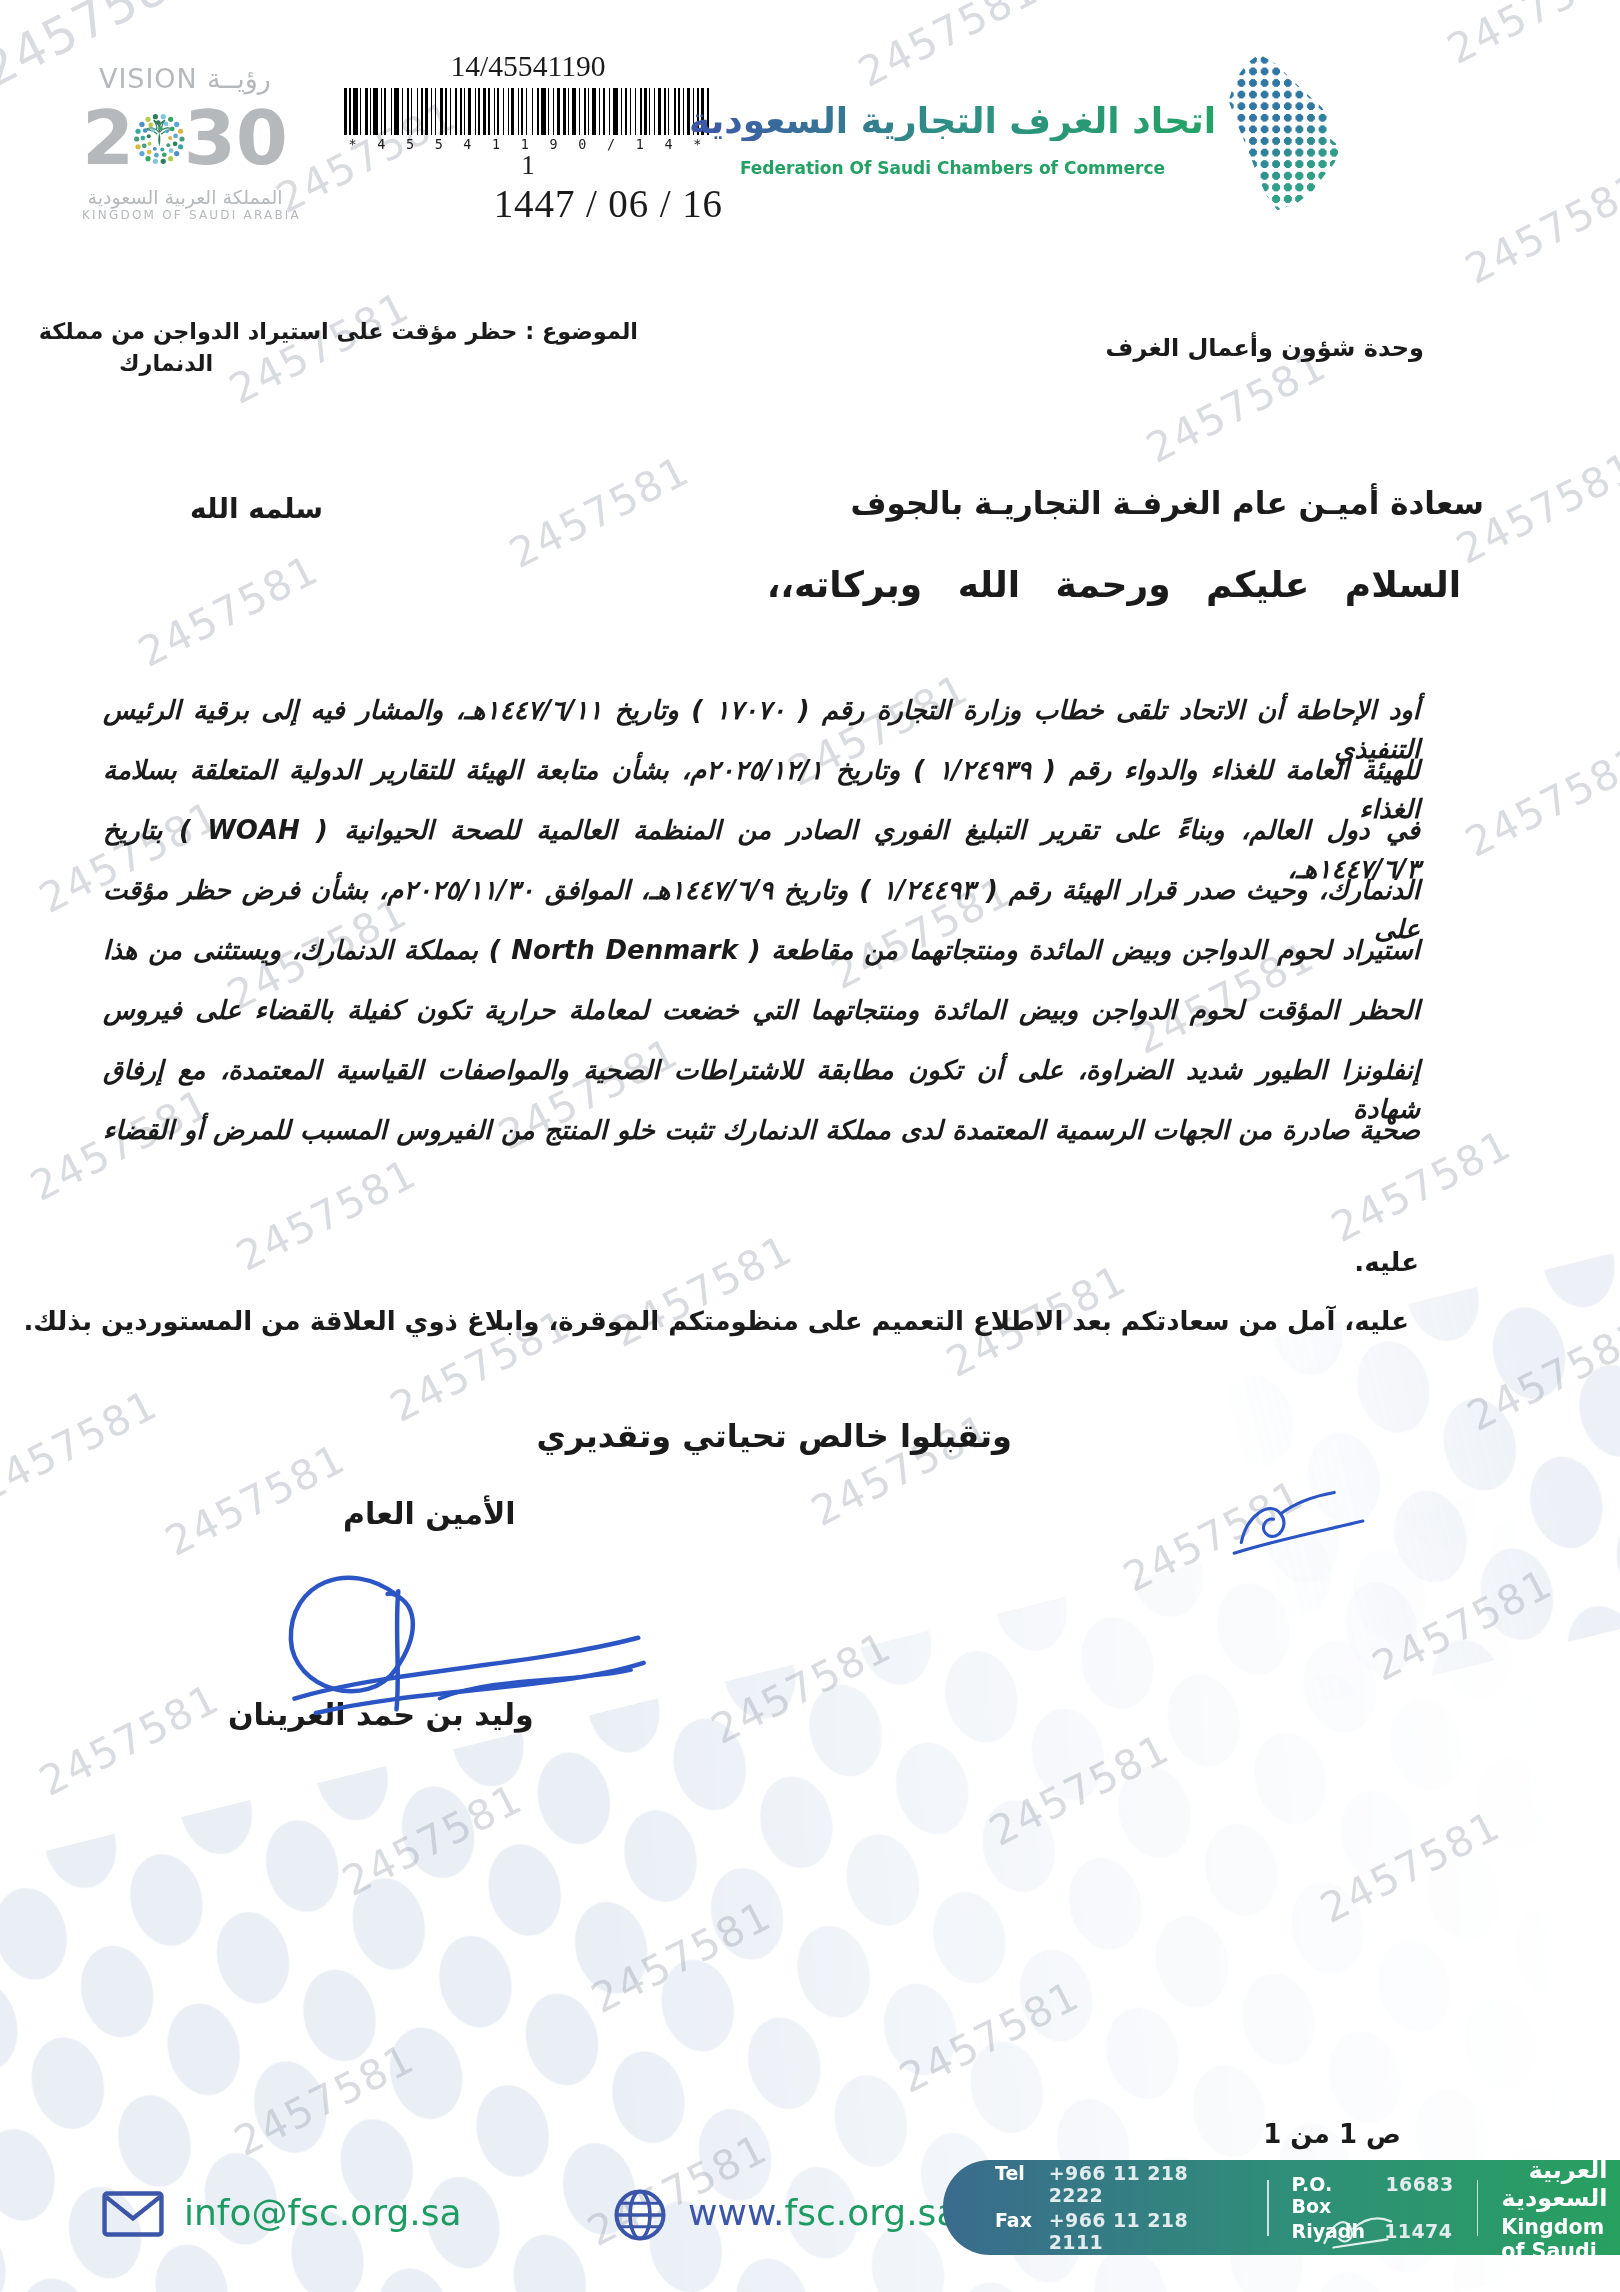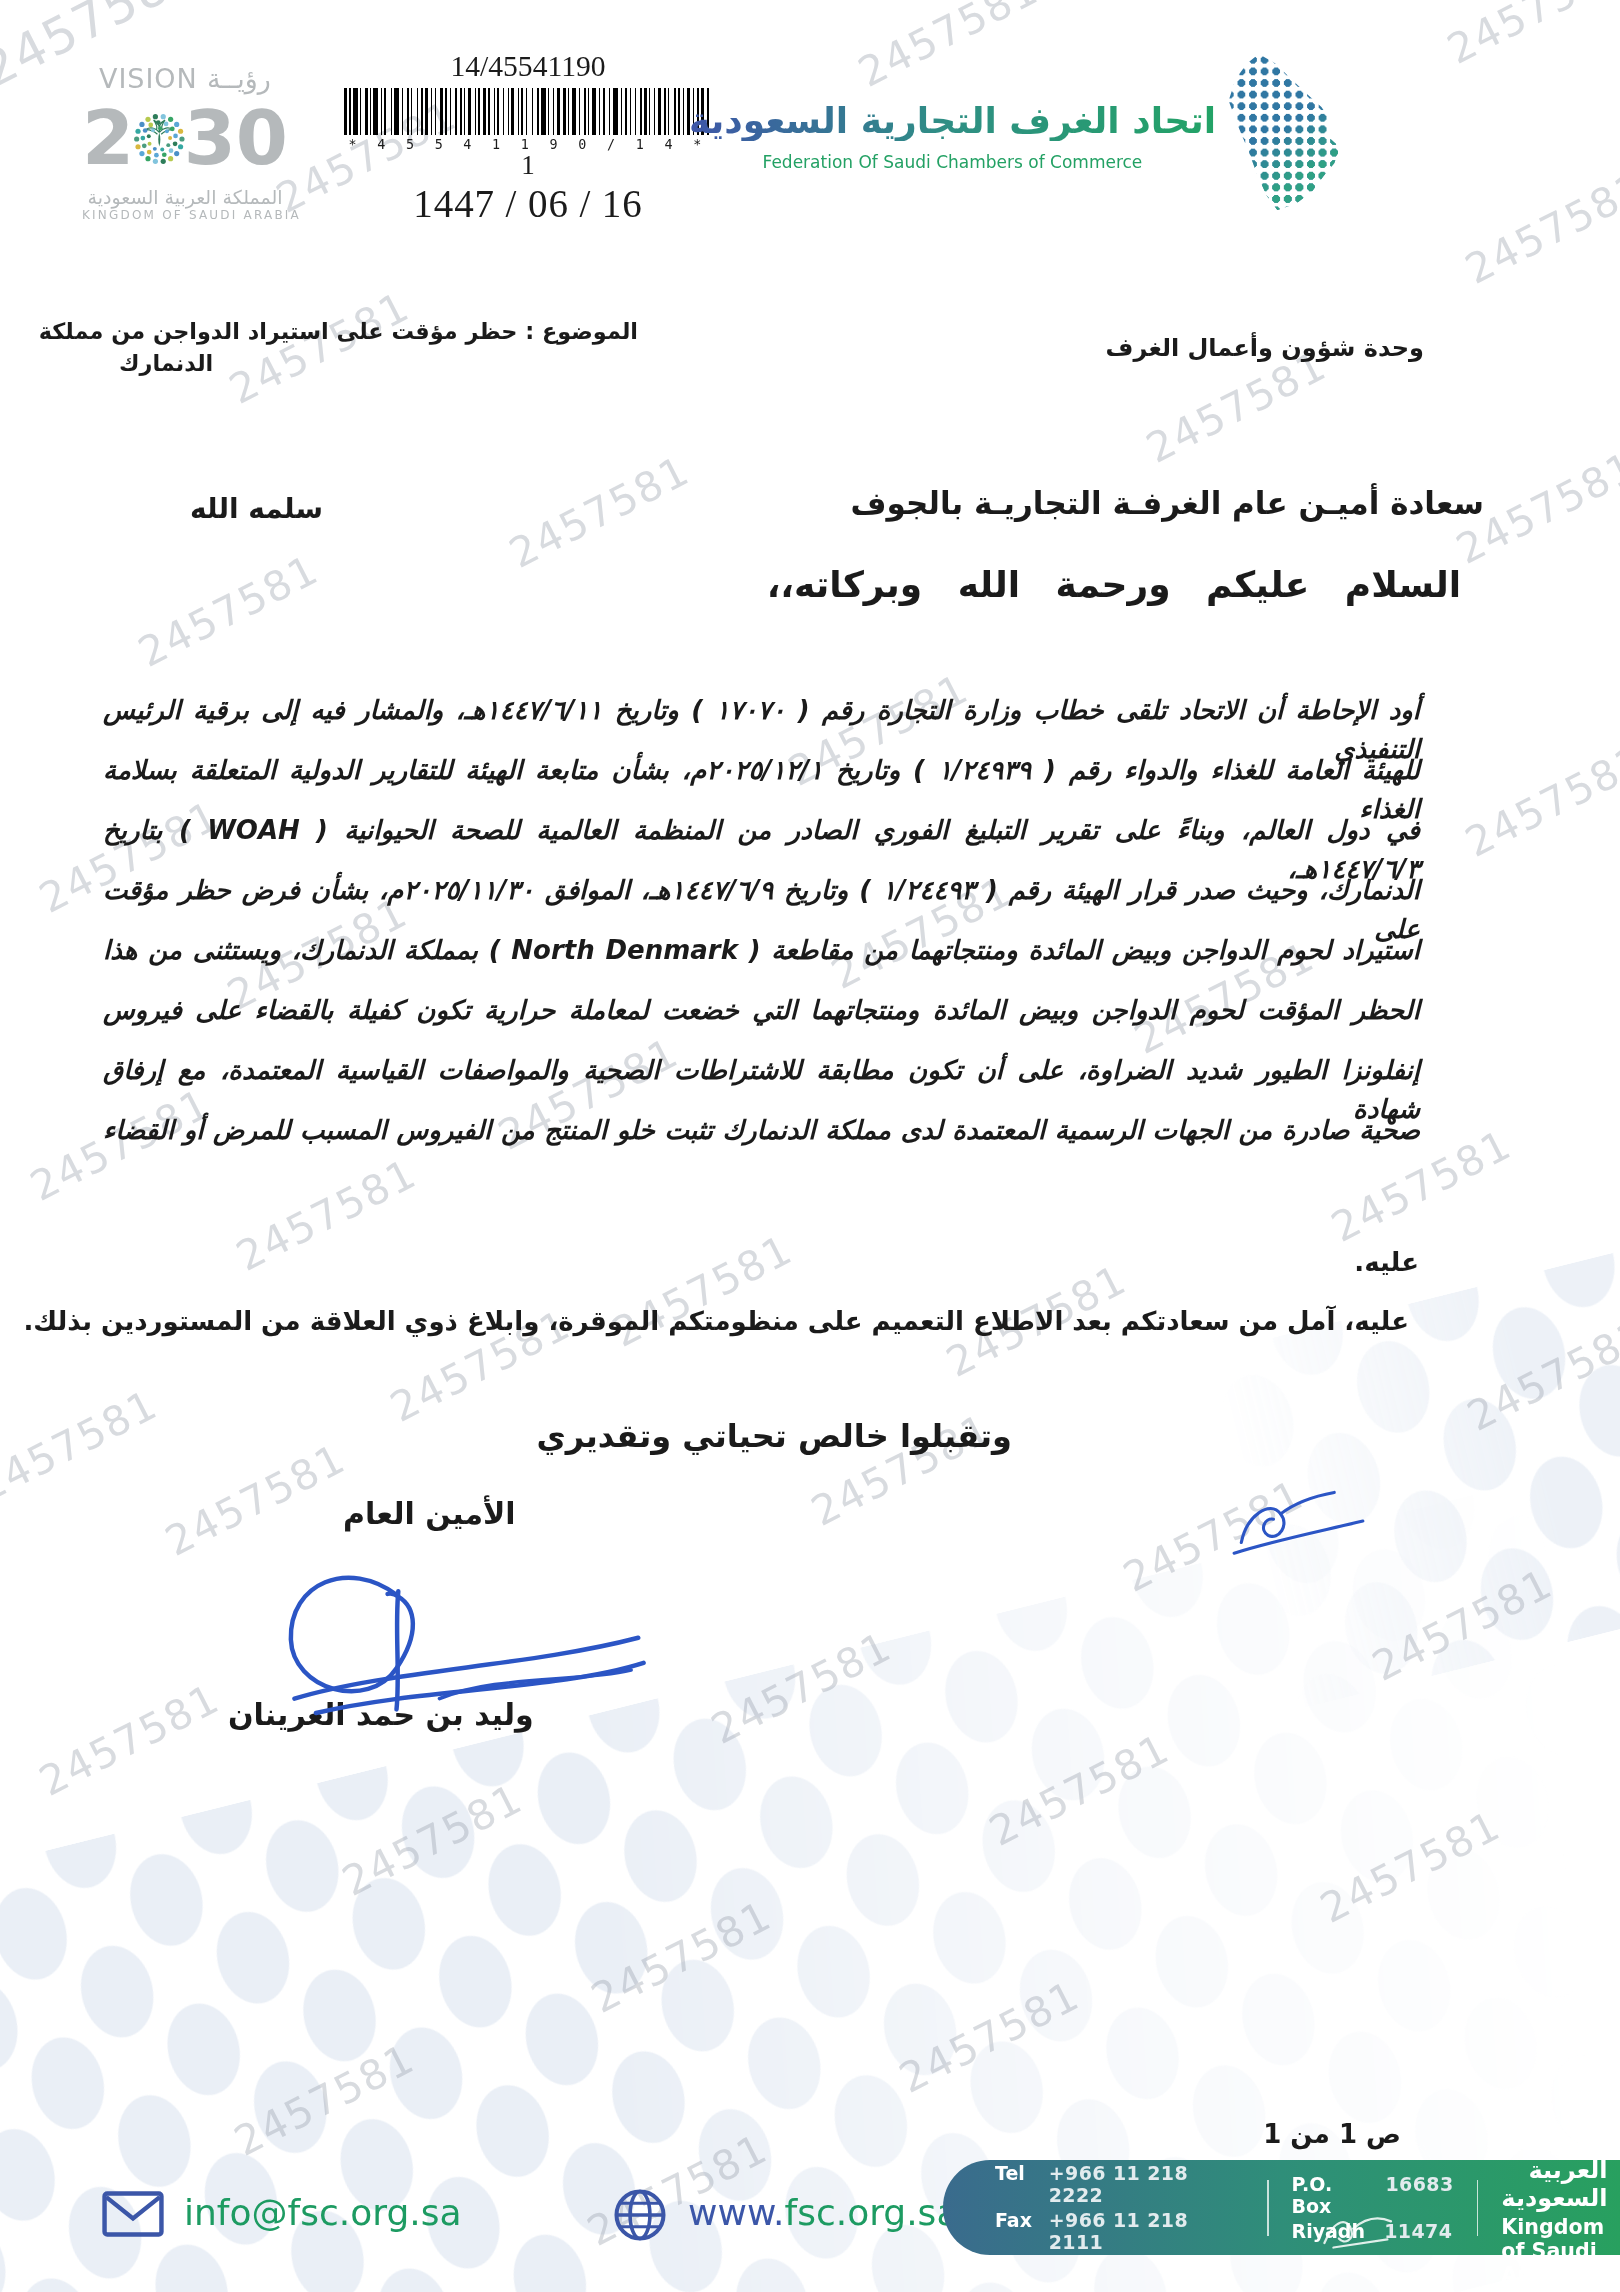--- a/index.html
+++ b/index.html
@@ -33,27 +33,27 @@
   .v-num svg{margin:0 -3.6px;}
   .v-ar{font-size:19px;margin-top:1.8px;white-space:nowrap;direction:rtl;}
   .v-en{font-size:12px;letter-spacing:2.2px;white-space:nowrap;}
   
   .bcblock{left:333px;top:50px;width:390px;text-align:center;}
   .ref{font-family:"Liberation Serif",serif;font-size:29.6px;}
   #barcode{position:relative;height:47px;margin:5.4px auto 1.8px;width:369px;}
   #barcode span{position:absolute;top:0;bottom:0;background:#000;}
   .bdigits{font-family:"DejaVu Sans Mono",monospace;font-size:13.4px;letter-spacing:6.3px;white-space:nowrap;}
   .bcopy{font-family:"Liberation Serif",serif;font-size:27px;line-height:1;}
-  .bdate{font-family:"Liberation Serif",serif;font-size:39px;letter-spacing:0.9px;margin-top:1.8px;}
+  .bdate{font-family:"Liberation Serif",serif;font-size:39px;letter-spacing:0.9px;margin-top:1.8px;text-align:right;}
   
   .fsc{right:404px;top:100px;text-align:center;}
   .fsc-ar{font-size:36px;font-weight:bold;direction:rtl;white-space:nowrap;
     background:linear-gradient(90deg,#3e56a8 0%,#2f8e85 48%,#23a366 100%);
     -webkit-background-clip:text;background-clip:text;color:transparent;}
-  .fsc-en{font-size:17px;font-weight:normal;color:#23a164;margin-top:11px;white-space:nowrap;}
+  .fsc-en{font-size:17px;font-weight:bold;color:#23a164;margin-top:17px;white-space:nowrap;}
   #map{left:1224px;top:54px;width:116px;height:156px;}
   #map .layer{position:absolute;inset:0;
     clip-path:polygon(30% 0%,44% 6%,58% 16%,72% 26%,84% 34%,93% 44%,88% 52%,100% 60%,95% 70%,86% 78%,76% 88%,62% 96%,46% 100%,37% 91%,29% 78%,21% 62%,12% 46%,4% 30%,10% 16%,20% 6%);
     background-image:radial-gradient(circle 3.8px at 5.8px 5.8px,#3077a3 97%,transparent 100%);
     background-size:11.6px 11.6px;}
   #map .layer.green{background-image:radial-gradient(circle 3.8px at 5.8px 5.8px,#2fa184 97%,transparent 100%);
     -webkit-mask-image:linear-gradient(150deg,transparent 48%,#000 74%);
     mask-image:linear-gradient(150deg,transparent 48%,#000 74%);}
   
   .unit{right:196px;top:334px;font-size:24px;font-weight:bold;direction:rtl;white-space:nowrap;}

